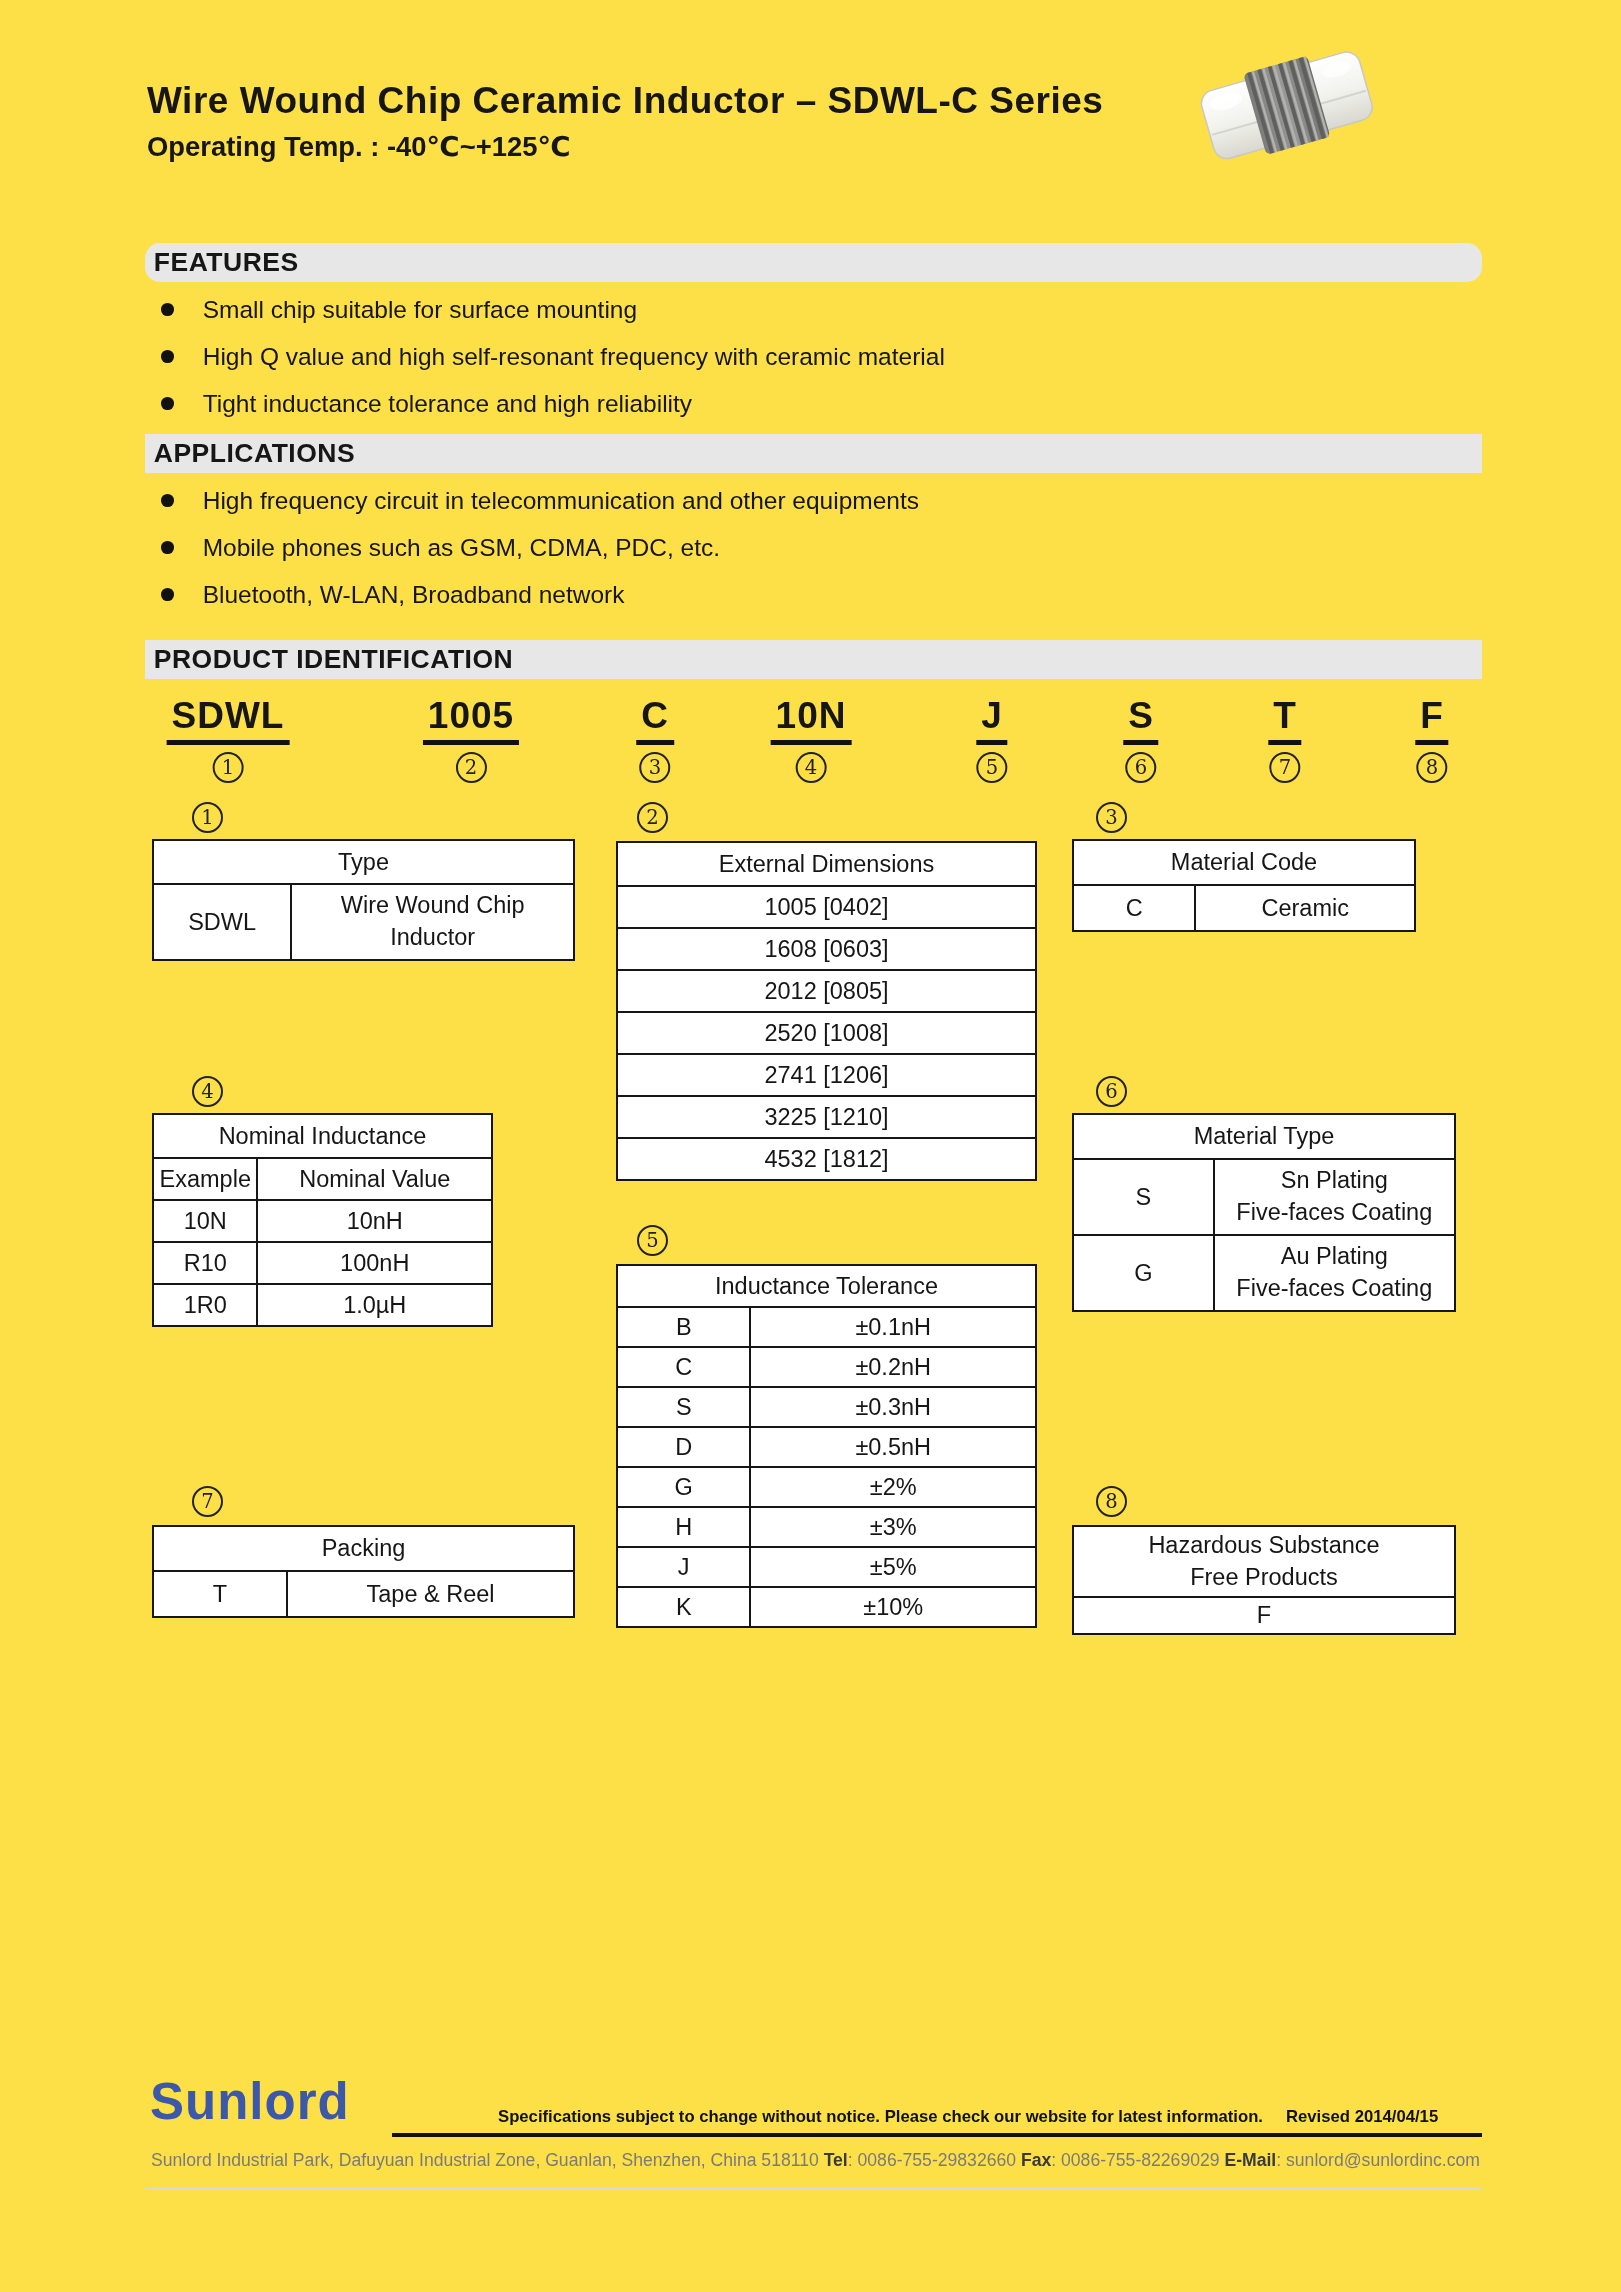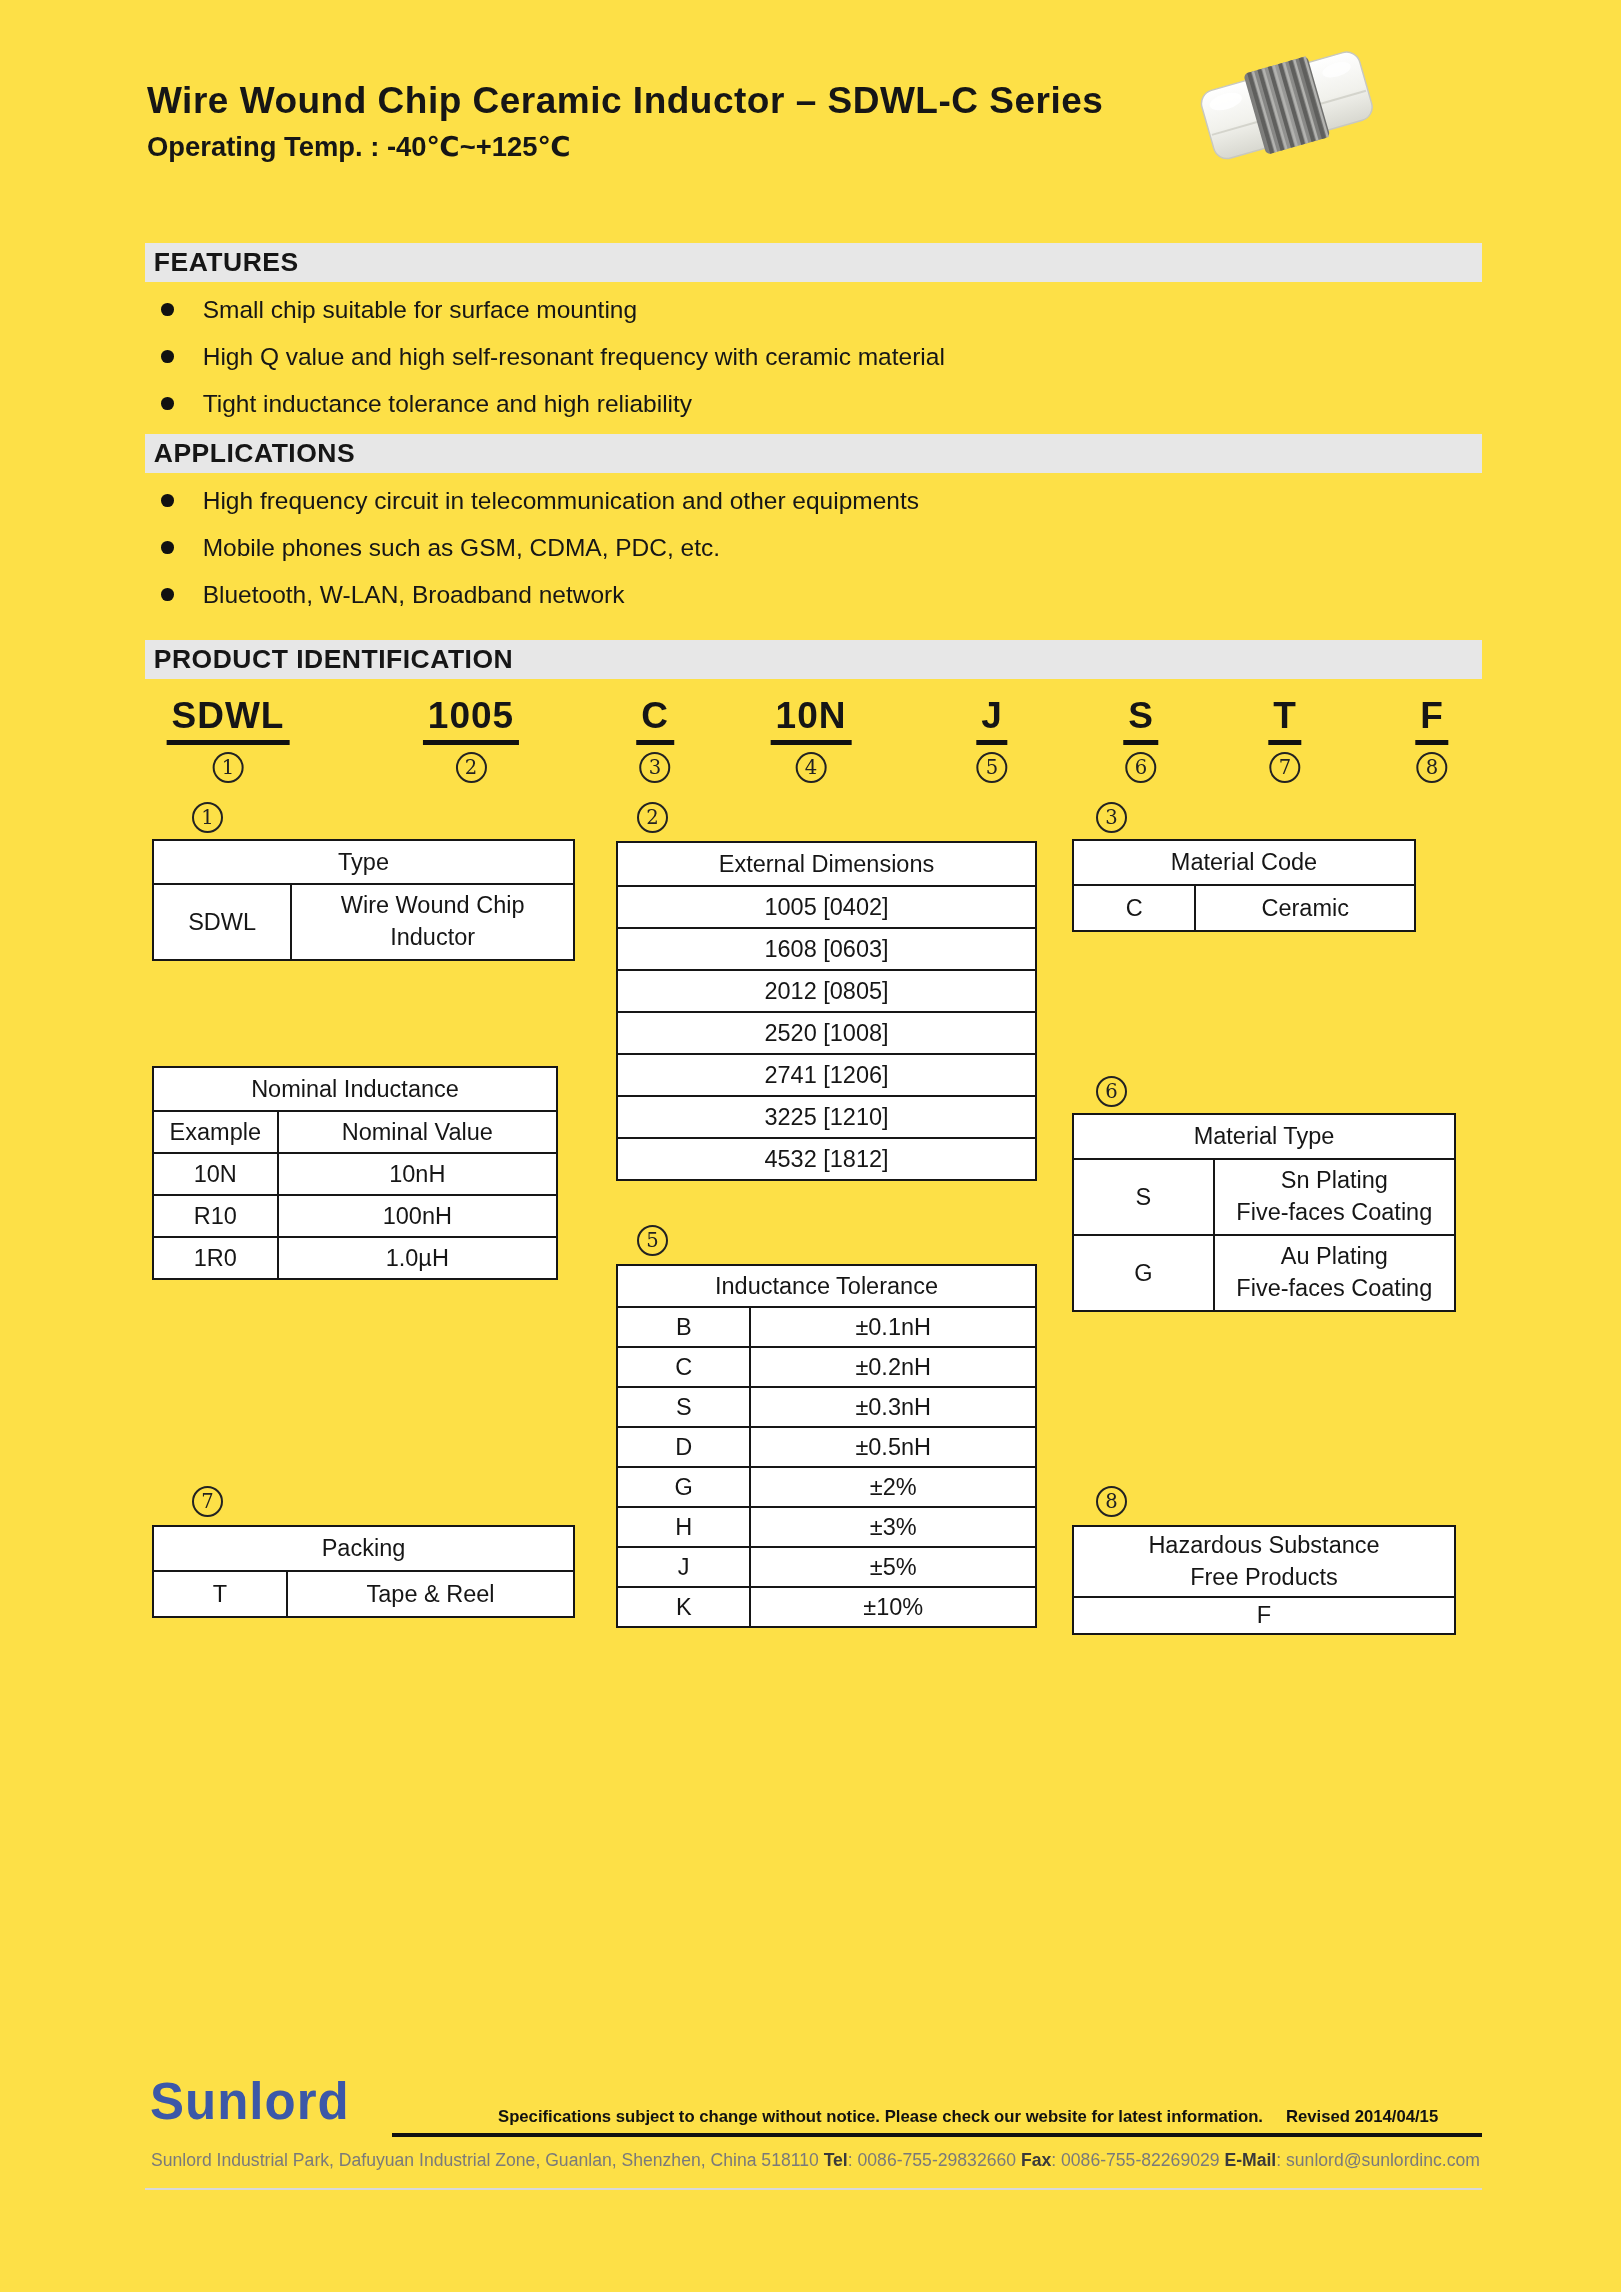--- a/index.html
+++ b/index.html
@@ -7,21 +7,21 @@
     position:relative;width:1621px;height:2293px;background:#fde047;
     font-family:"Liberation Sans","DejaVu Sans",sans-serif;color:#161616;overflow:hidden;
   }
   
   .title{position:absolute;left:147px;top:80px;font-size:37px;font-weight:bold;letter-spacing:0.5px;}
   .subtitle{position:absolute;left:147px;top:131px;font-size:27.4px;font-weight:bold;}
   .photo{position:absolute;left:1192px;top:39px;width:188px;height:127px;}
   
   .bar{position:absolute;left:145px;width:1337px;height:39px;background:#e7e7e7;
        font-size:26.5px;font-weight:bold;line-height:39px;padding-left:8.8px;box-sizing:border-box;letter-spacing:0.5px;}
-  .bar-features{top:243px;}
+  .bar-features{top:243px;border-radius:15px;}
   .bar-applications{top:434px;}
   .bar-pid{top:640px;}
   
   .blist{position:absolute;left:161px;width:1274px;}
   .blist-features{top:286px;}
   .blist-applications{top:477px;}
   .bitem{display:flex;align-items:center;height:47px;font-size:24.5px;}
   .bullet{width:12.7px;height:12.7px;border-radius:50%;background:#111;margin-right:29px;flex:0 0 12.7px;}
   
   .codes{position:absolute;left:0;top:696px;width:1621px;height:93px;}
@@ -224,21 +224,21 @@
     <div class="trow r44">
         <div class="cell full">Material Code</div>
       </div>
     <div class="trow r47">
       <div class="cell c1">C</div>
       <div class="cell c2">Ceramic</div>
     </div>
   </div>
 
   <span class="circ tnum" style="left:192px;top:1076px">4</span>
-  <div class="dtable t-nominal" style="left:152px;top:1066px;width:406px">
+  <div class="dtable t-nominal" style="left:152px;top:1113px;width:341px">
     <div class="trow r43">
         <div class="cell full">Nominal Inductance</div>
       </div>
     <div class="trow r43">
       <div class="cell c1">Example</div>
       <div class="cell c2">Nominal Value</div>
     </div>
     <div class="trow r43">
       <div class="cell c1">10N</div>
       <div class="cell c2">10nH</div>

